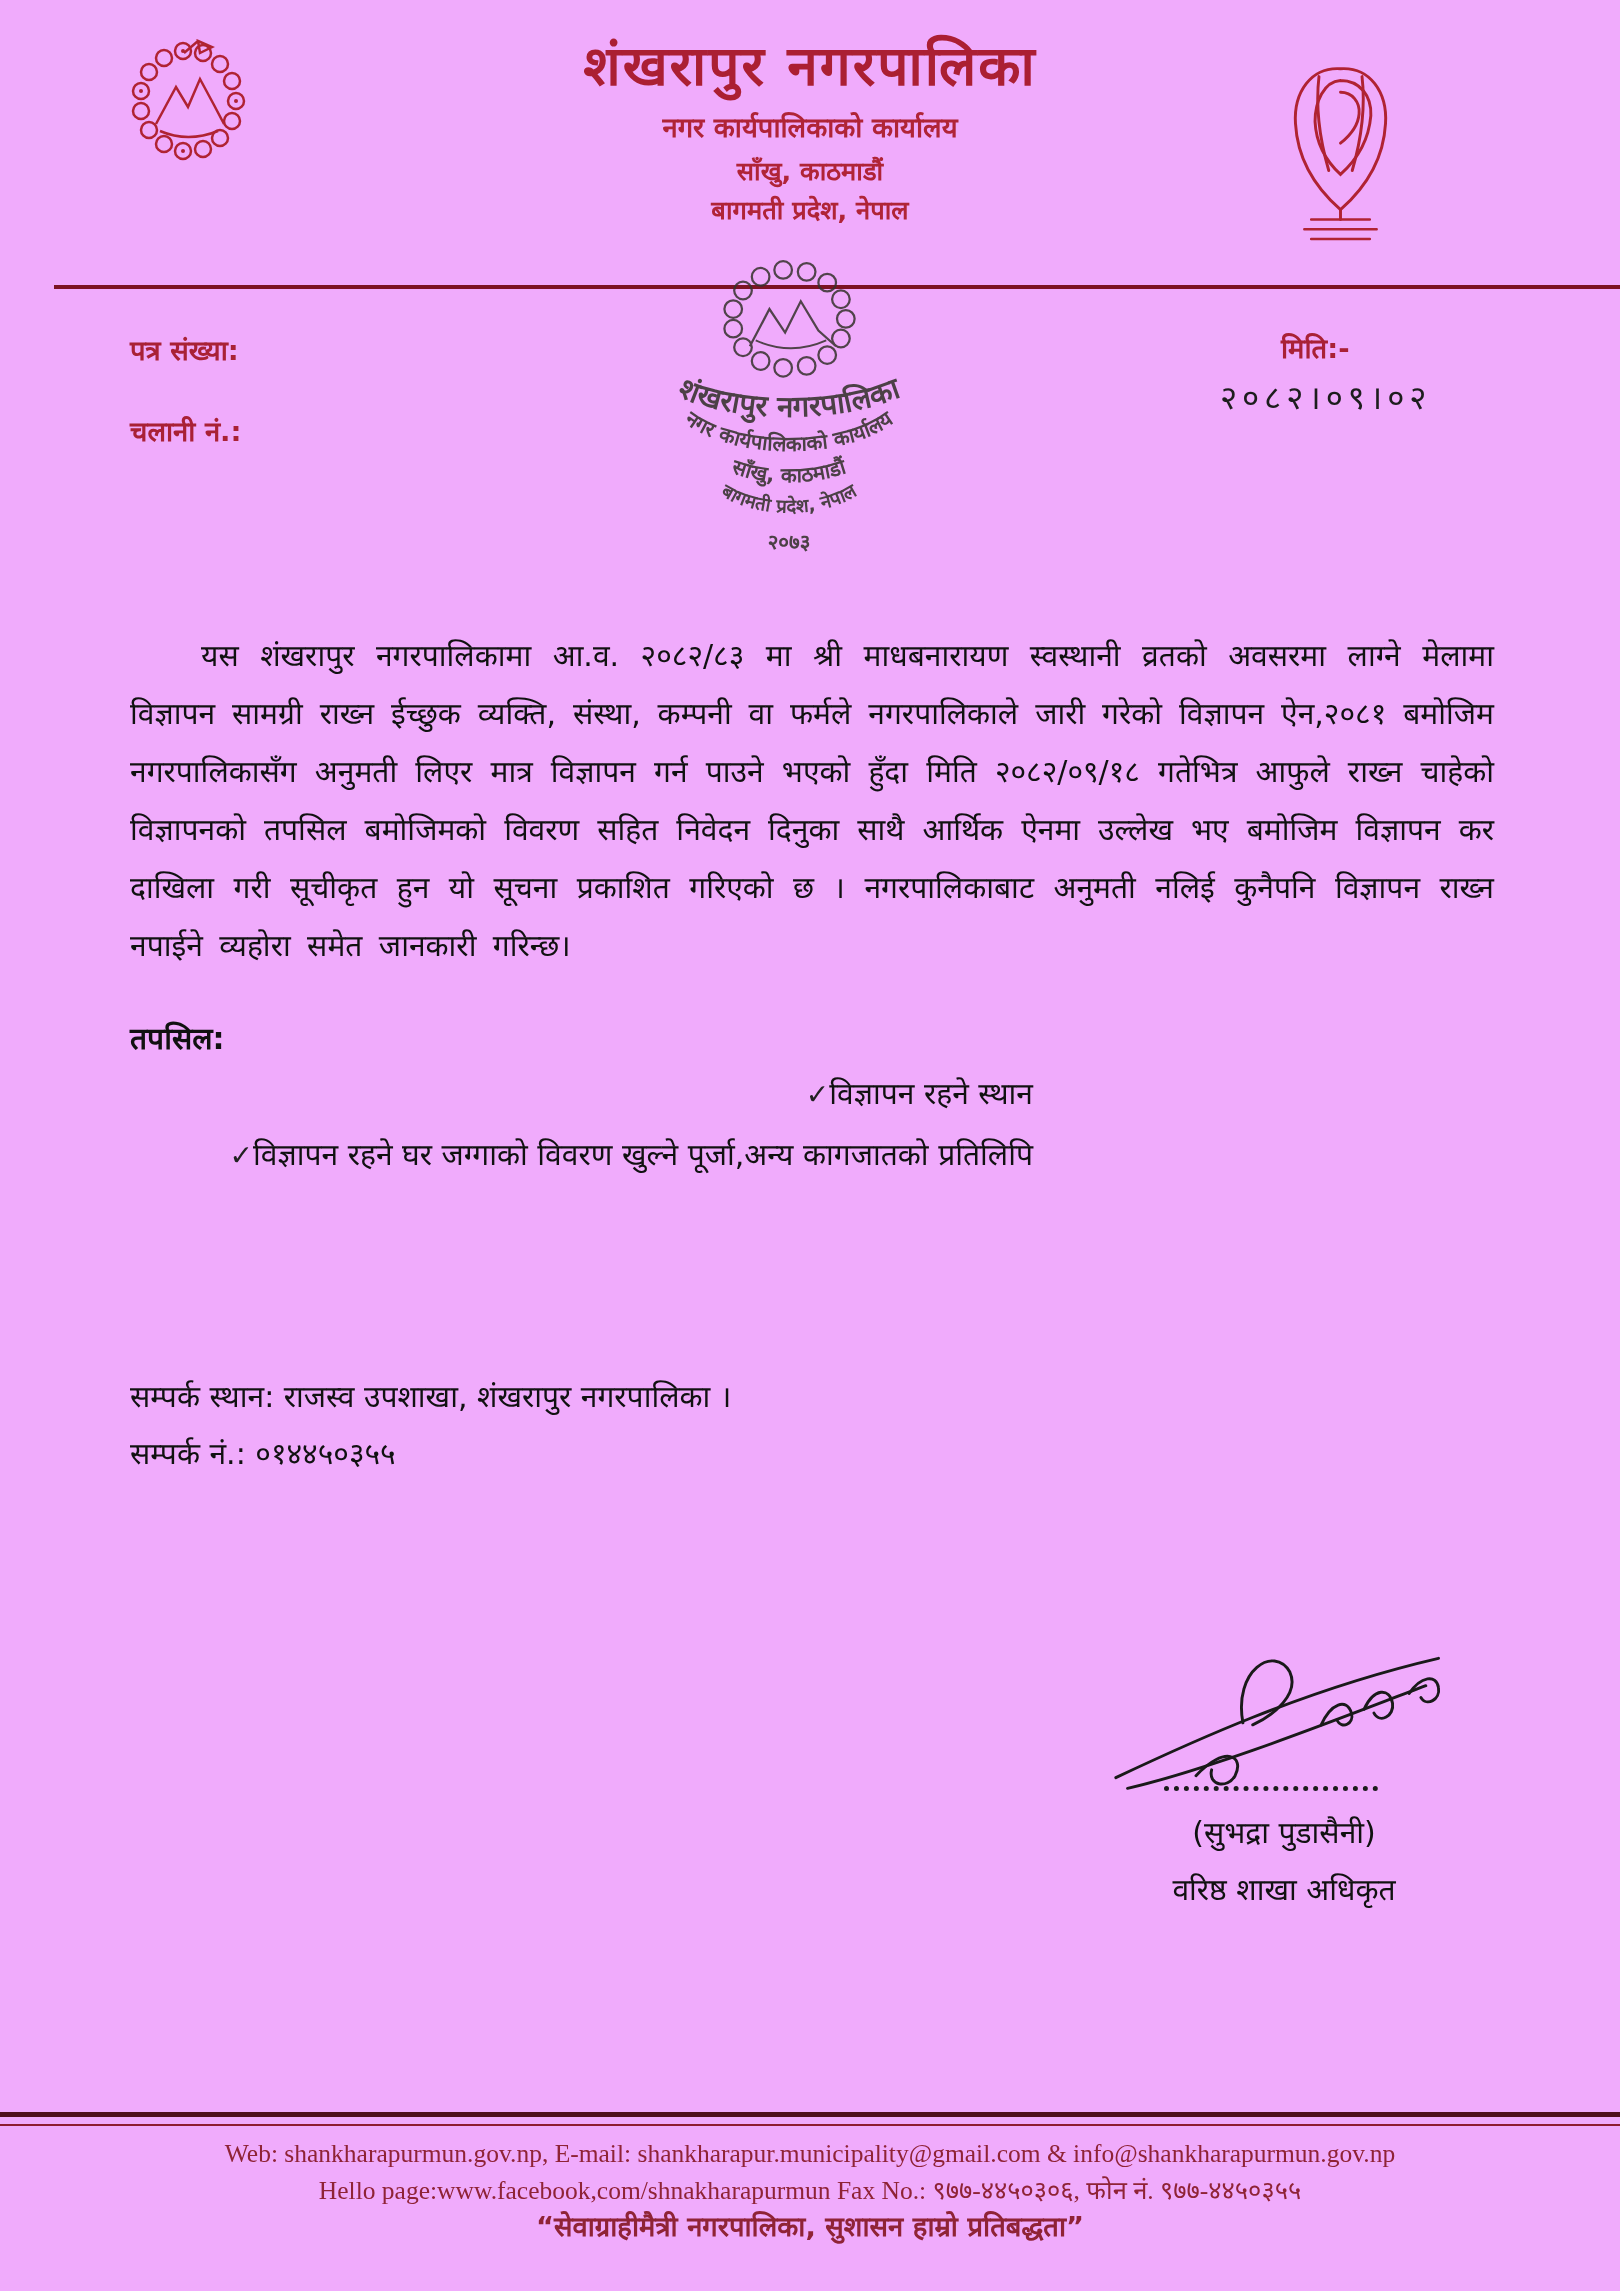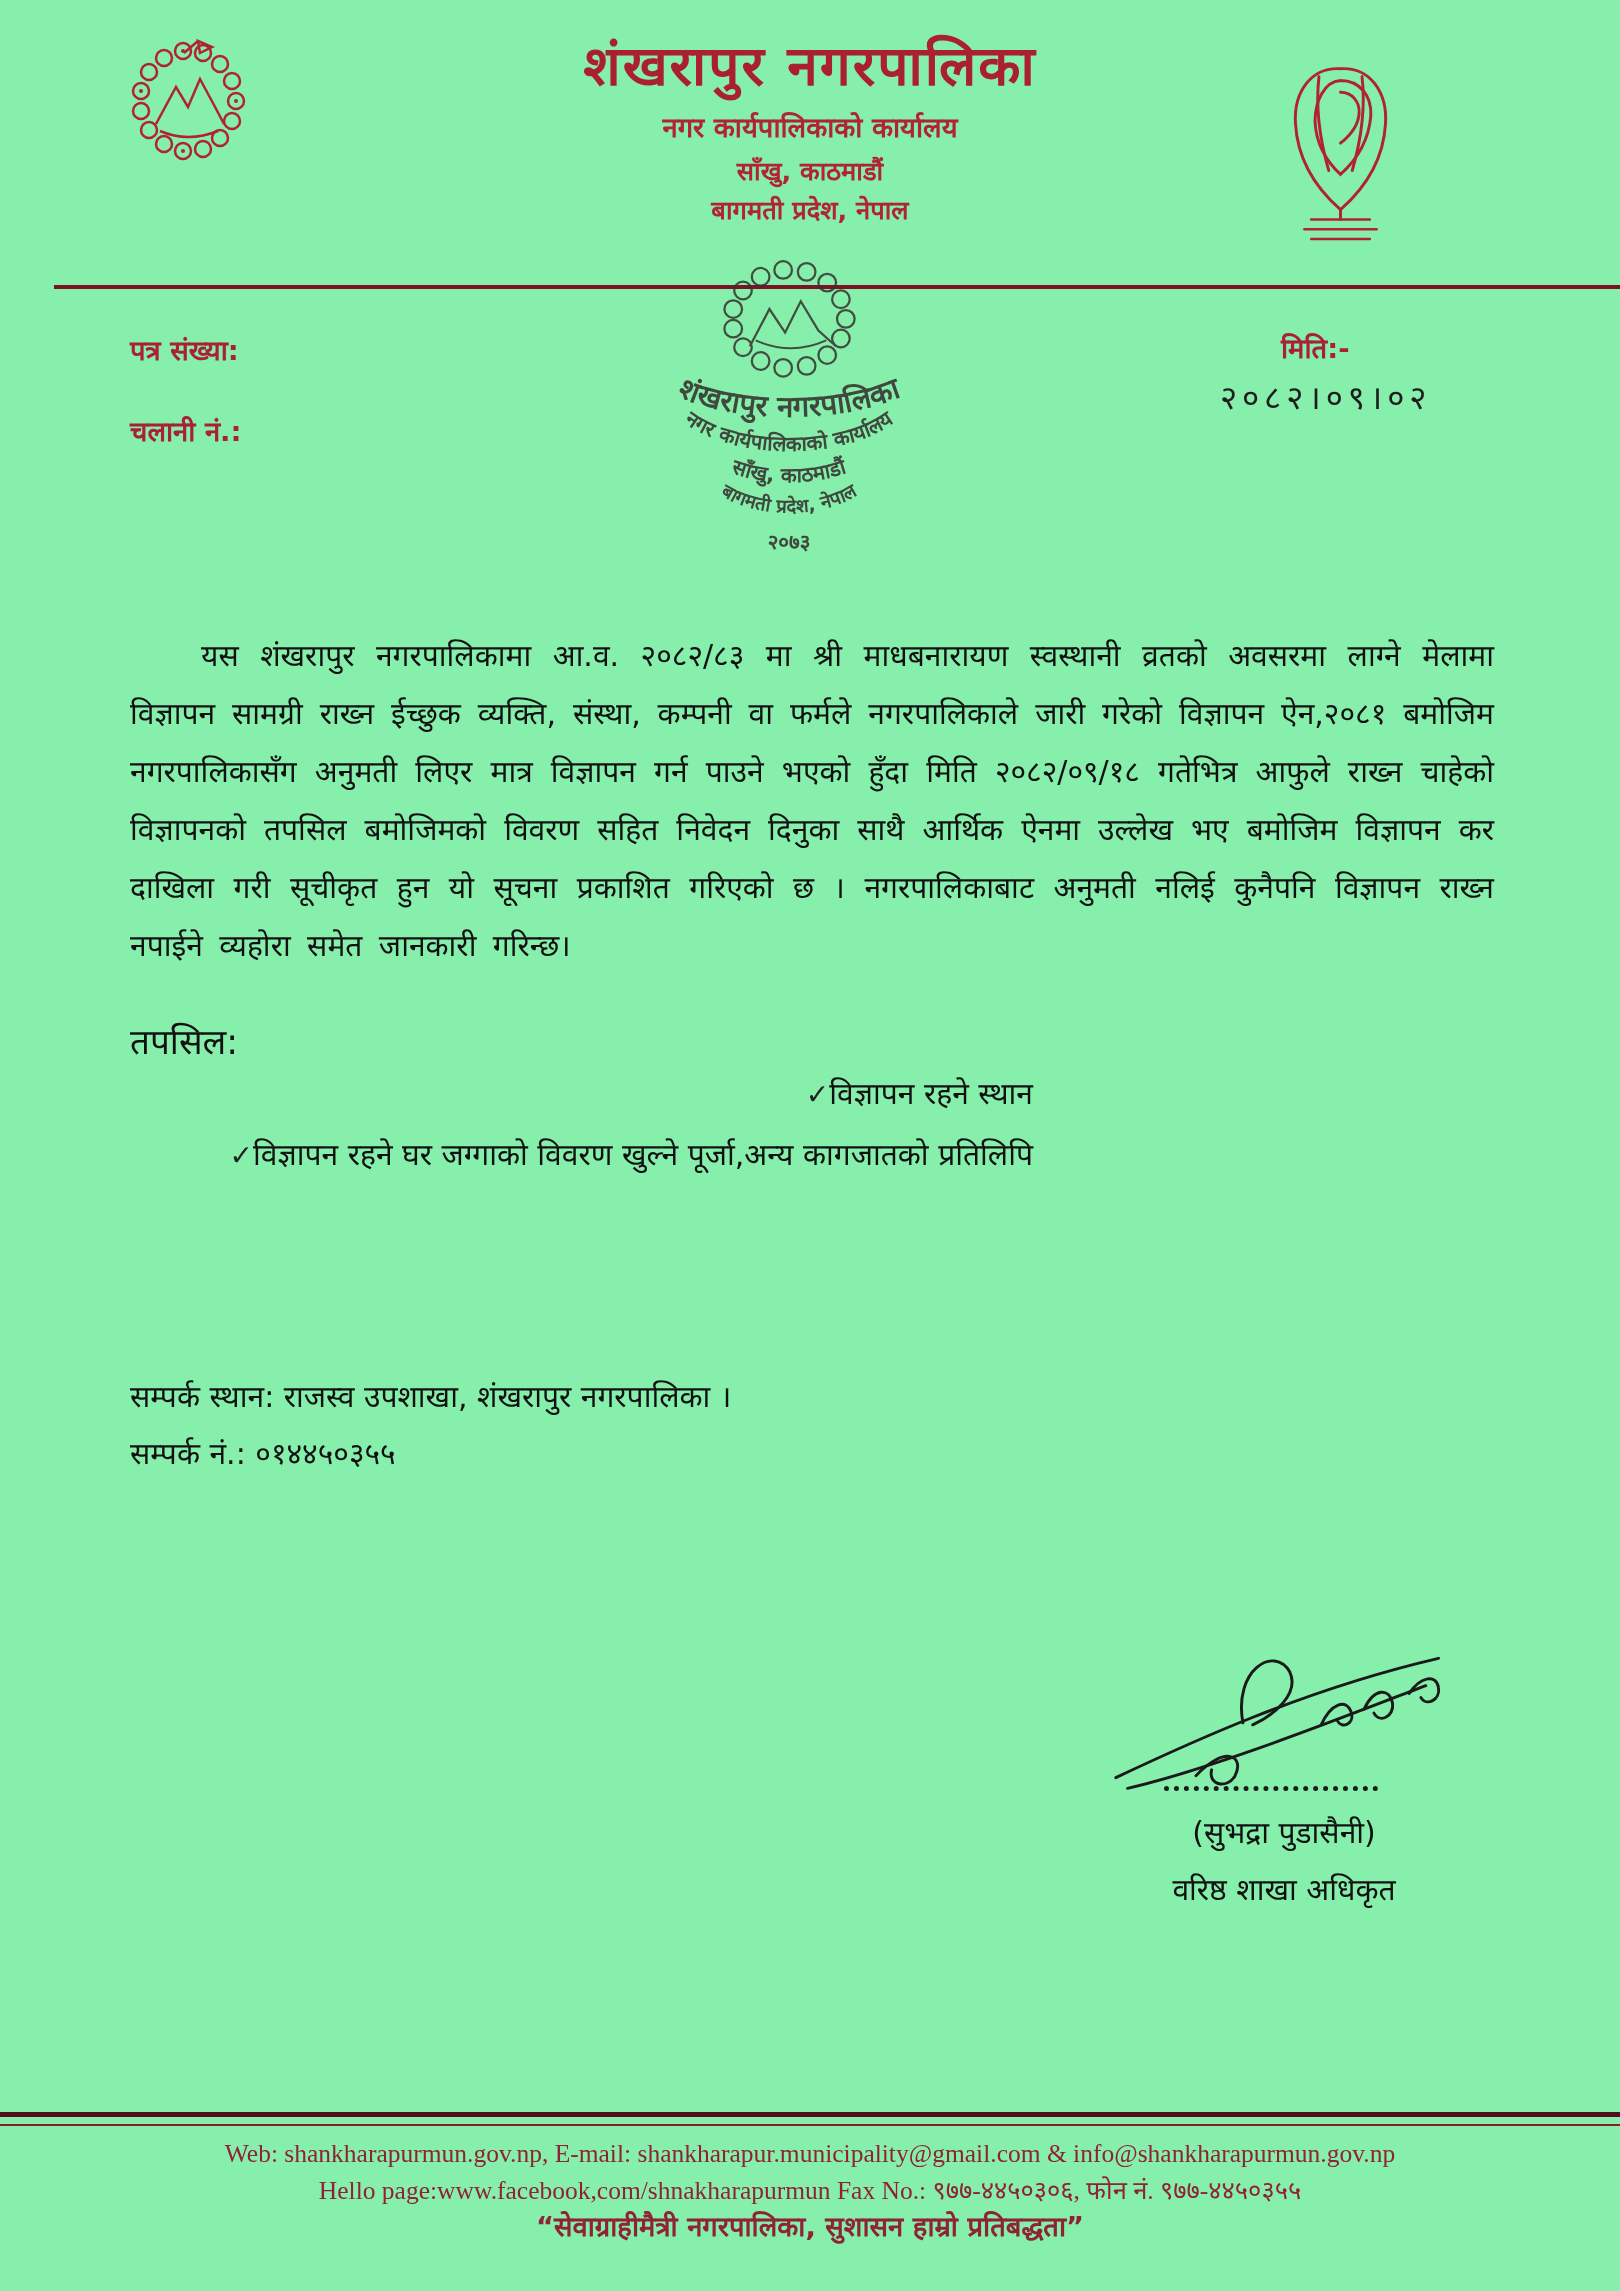--- a/index.html
+++ b/index.html
@@ -1,20 +1,20 @@
 <!DOCTYPE html>
 <html><head>
 <meta charset="utf-8">
 <style>
   html,body{margin:0;padding:0;background:#e8e8e8;}
   .page{
     position:relative;
     width:1620px;height:2292px;
     margin:0 auto;
-    background:#86efac;
+    background:#f0abfc;
     font-family:"DejaVu Sans", sans-serif;
     color:#151515;
     overflow:hidden;
   }
   
   .hdr-center{position:absolute;top:35px;left:0;width:100%;text-align:center;}
   .muni-name{font-size:55px;font-weight:700;color:#ab1f33;letter-spacing:2px;line-height:63px;margin:0;}
   .office-name{font-size:27.4px;font-weight:700;color:#b02437;margin-top:9.8px;}
   .addr1{font-size:25.5px;font-weight:700;color:#b02437;margin-top:7.8px;}
   .addr2{font-size:25.5px;font-weight:700;color:#b02437;margin-top:5.9px;}
@@ -29,21 +29,21 @@
   .date-value{position:absolute;left:1220px;top:374px;width:412px;font-size:33px;color:#1d1d1d;letter-spacing:4.9px;}
   
   .stamp{position:absolute;left:603px;top:250px;width:374px;height:312px;}
   
   .notice-title{position:absolute;top:550px;left:0;width:100%;text-align:center;font-size:36px;font-weight:700;color:#0e0e0e;}
   .body-text{
     position:absolute;left:130px;top:627px;width:1364px;
     font-size:30px;line-height:58px;text-align:justify;text-indent:71px;
     word-spacing:6.9px;color:#111;
   }
-  .details-label{position:absolute;left:130px;top:1017px;font-size:35px;color:#111;}
+  .details-label{position:absolute;left:130px;top:1017px;font-size:30px;color:#111;font-weight:bold;}
   .checklist{position:absolute;left:208px;top:1064px;margin:0;padding:0;list-style:none;}
   .checklist li{font-size:30px;line-height:60px;color:#111;text-align:right;}
   .check{display:inline-block;width:45px;font-size:28px;color:#222;}
   
   .contact{position:absolute;left:130px;top:1368px;font-size:30px;line-height:57px;color:#111;}
   .contact .u{text-decoration:underline;text-underline-offset:6.9px;}
   
   .sig-scribble{position:absolute;left:1098px;top:1629px;width:372px;height:176px;}
   .sig-dots{position:absolute;left:1164px;top:1786px;width:214px;border-bottom:5.9px dotted #1c1c1c;height:0;}
   .sig-name{position:absolute;left:1098px;top:1811px;width:372px;text-align:center;font-size:30px;color:#111;}

